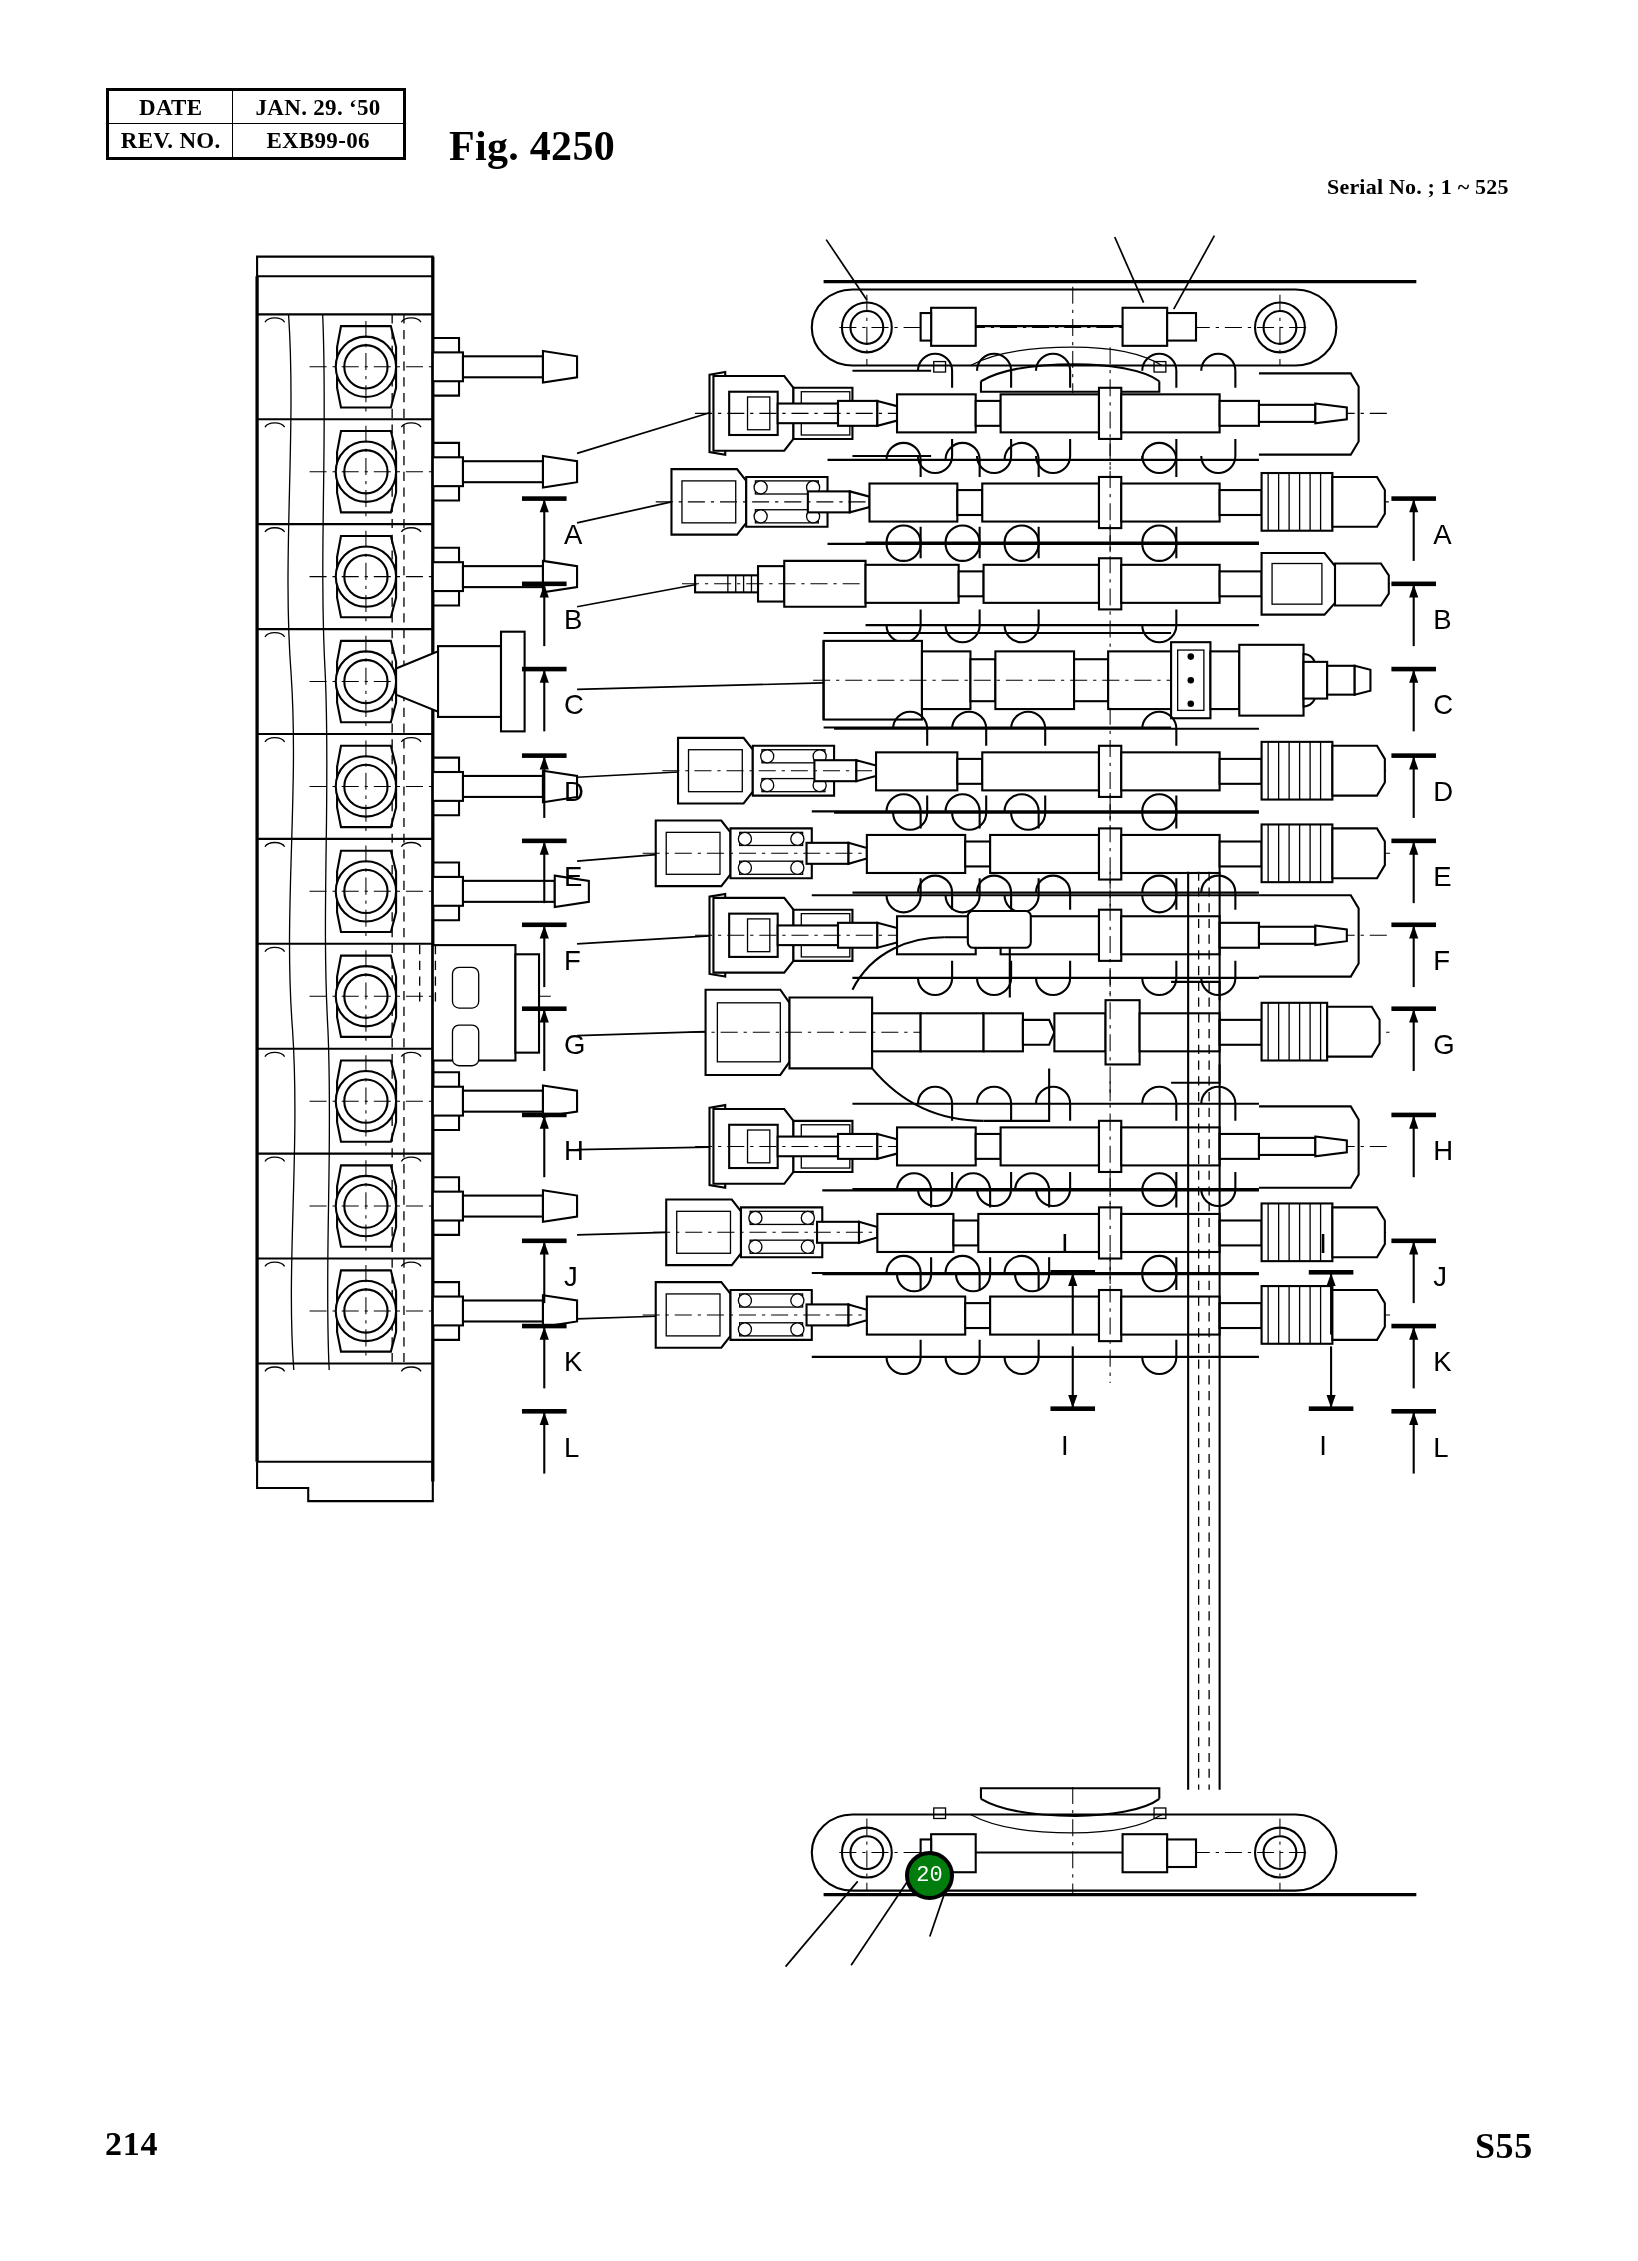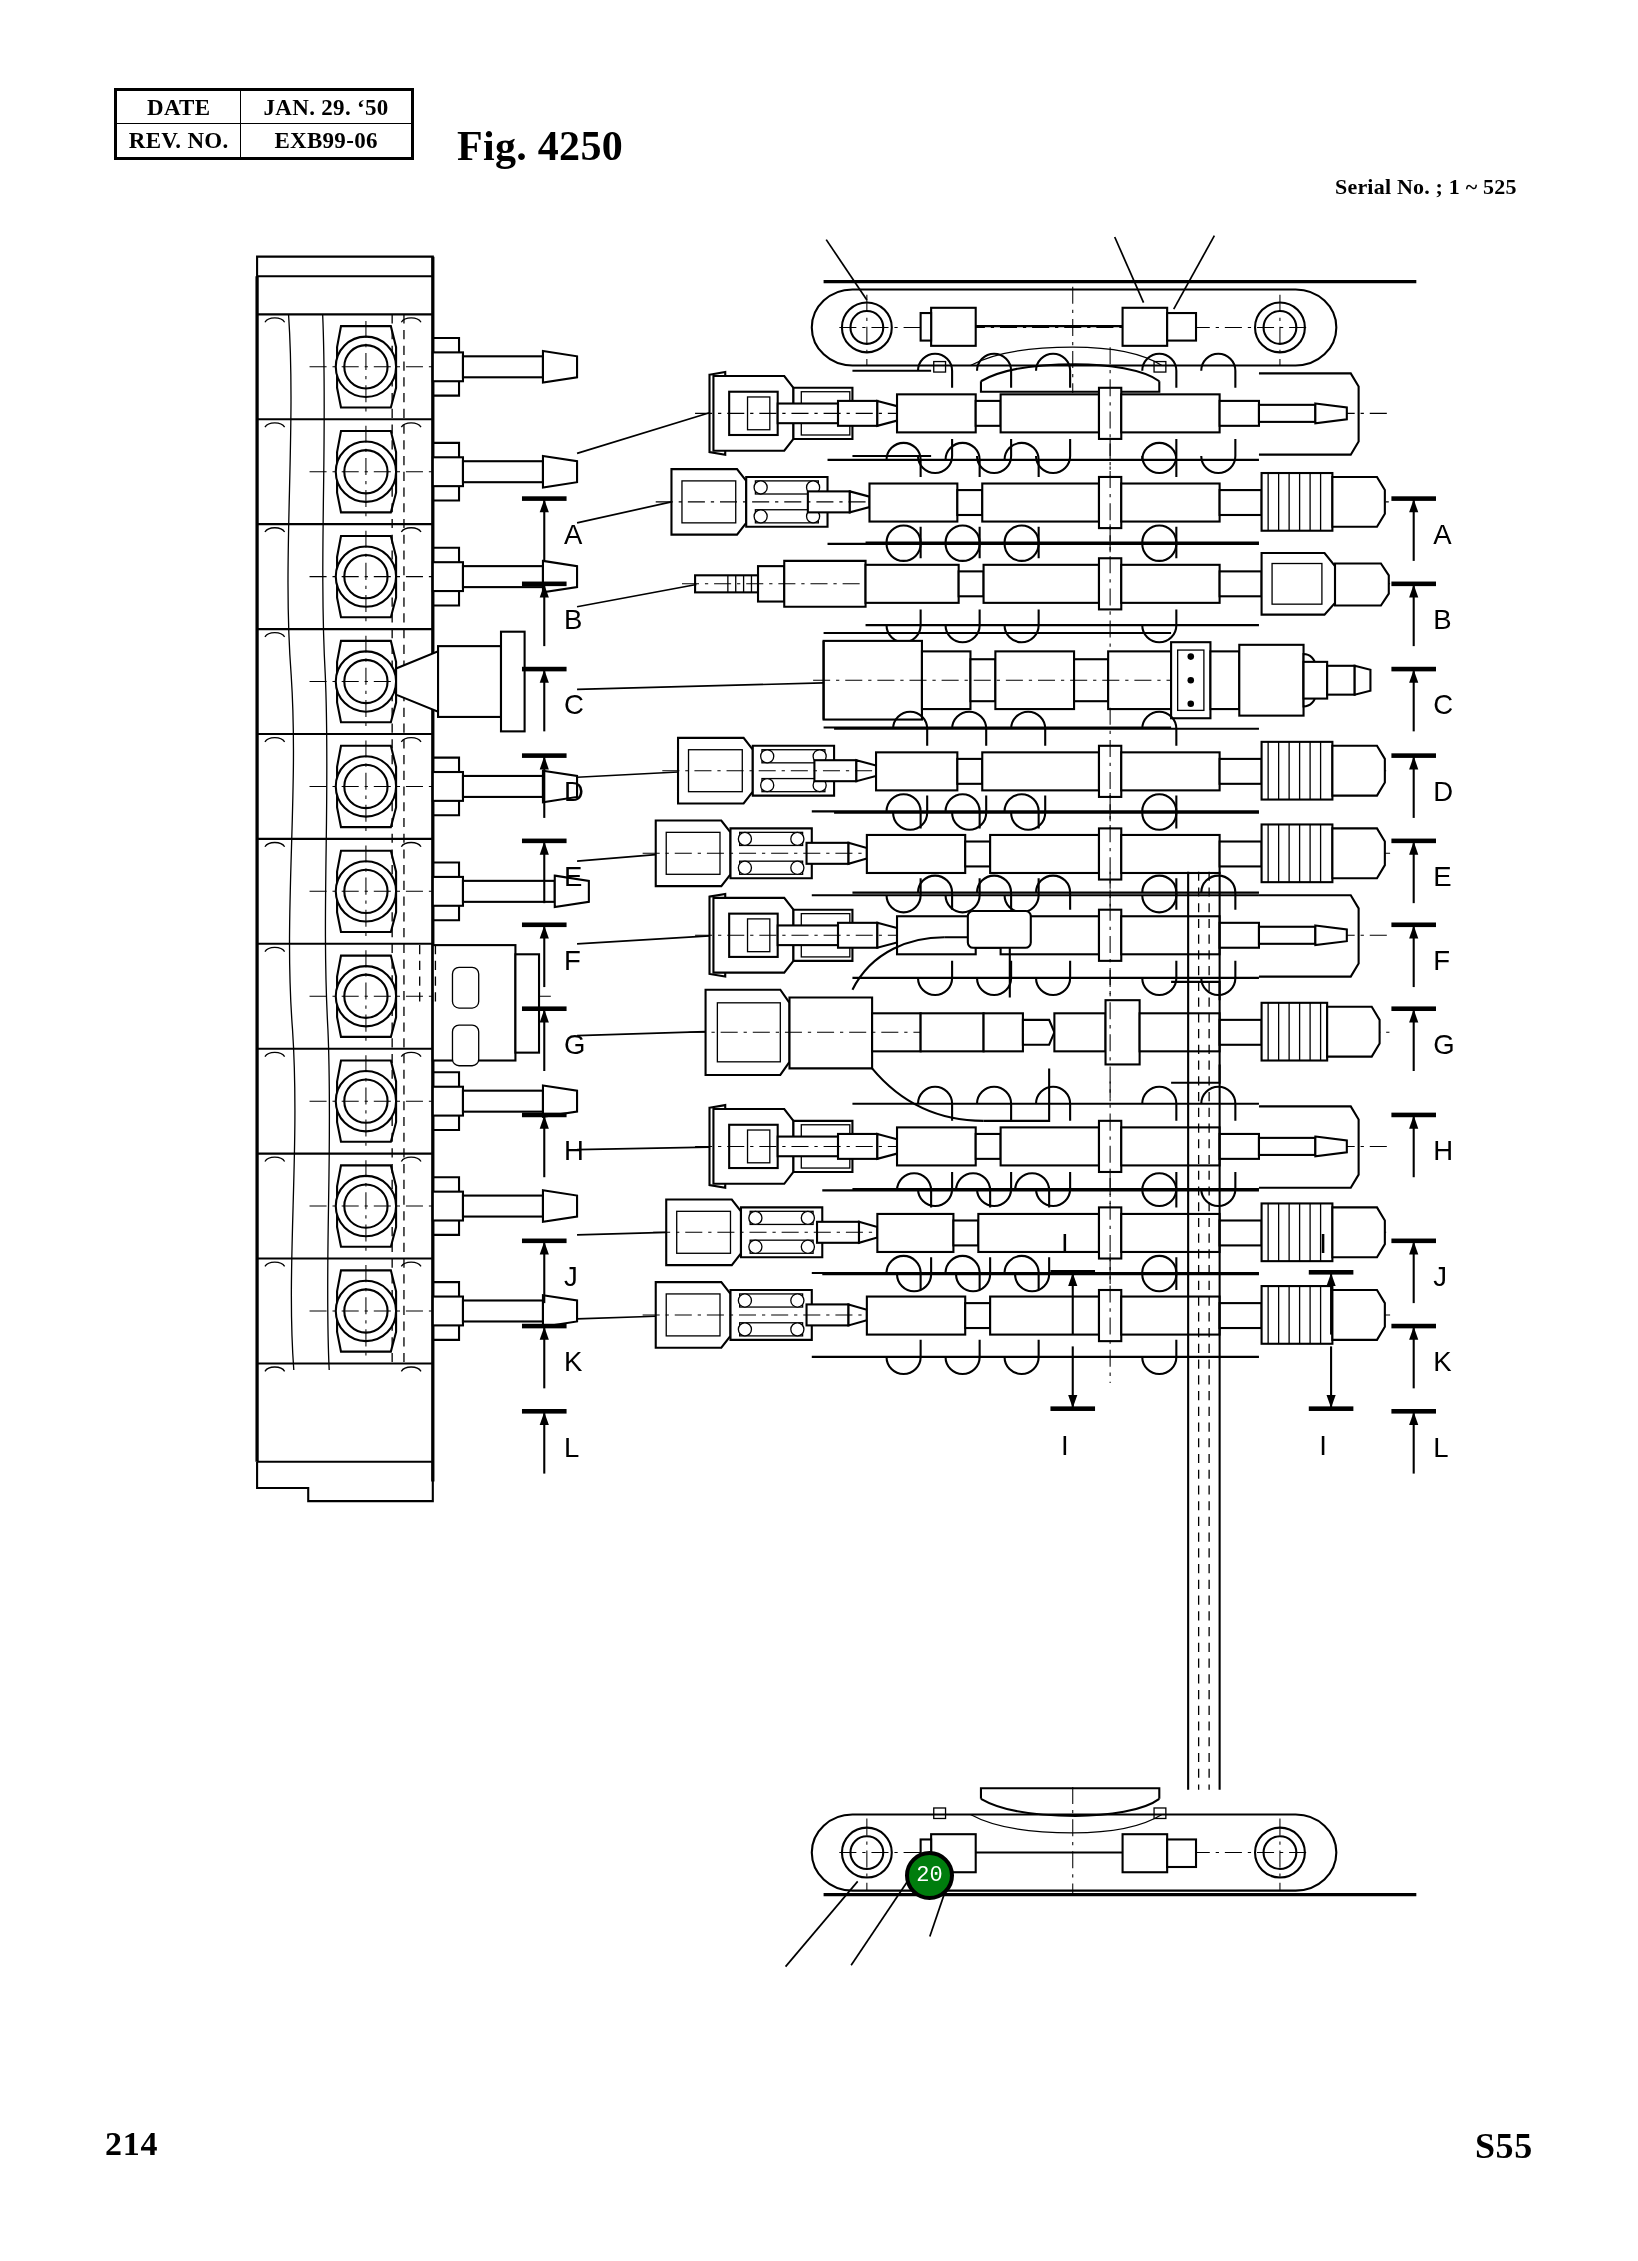--- a/index.html
+++ b/index.html
@@ -2,21 +2,21 @@
 <html style="font-size:10.5px"><head>
 <meta charset="utf-8">
 <style>
   html,body{margin:0;padding:0;background:#fff;}
   body{
     width:1638px;height:2261px;position:relative;overflow:hidden;
     font-family:"Liberation Serif",serif;color:#000;
   }
 
   
-  #header-block{position:absolute;left:16px;top:0;width:1514px;height:236px;}
+  #header-block{position:absolute;left:8px;top:0;width:1514px;height:236px;}
 
   #revision-table{
     position:absolute;left:98px;top:88px;
     border:3.3px solid #000;border-collapse:collapse;
     font-family:"Liberation Serif",serif;
   }
   #revision-table td{
     border:1.3px solid #000;
     padding:2.6px 9.2px;
     text-align:center;

